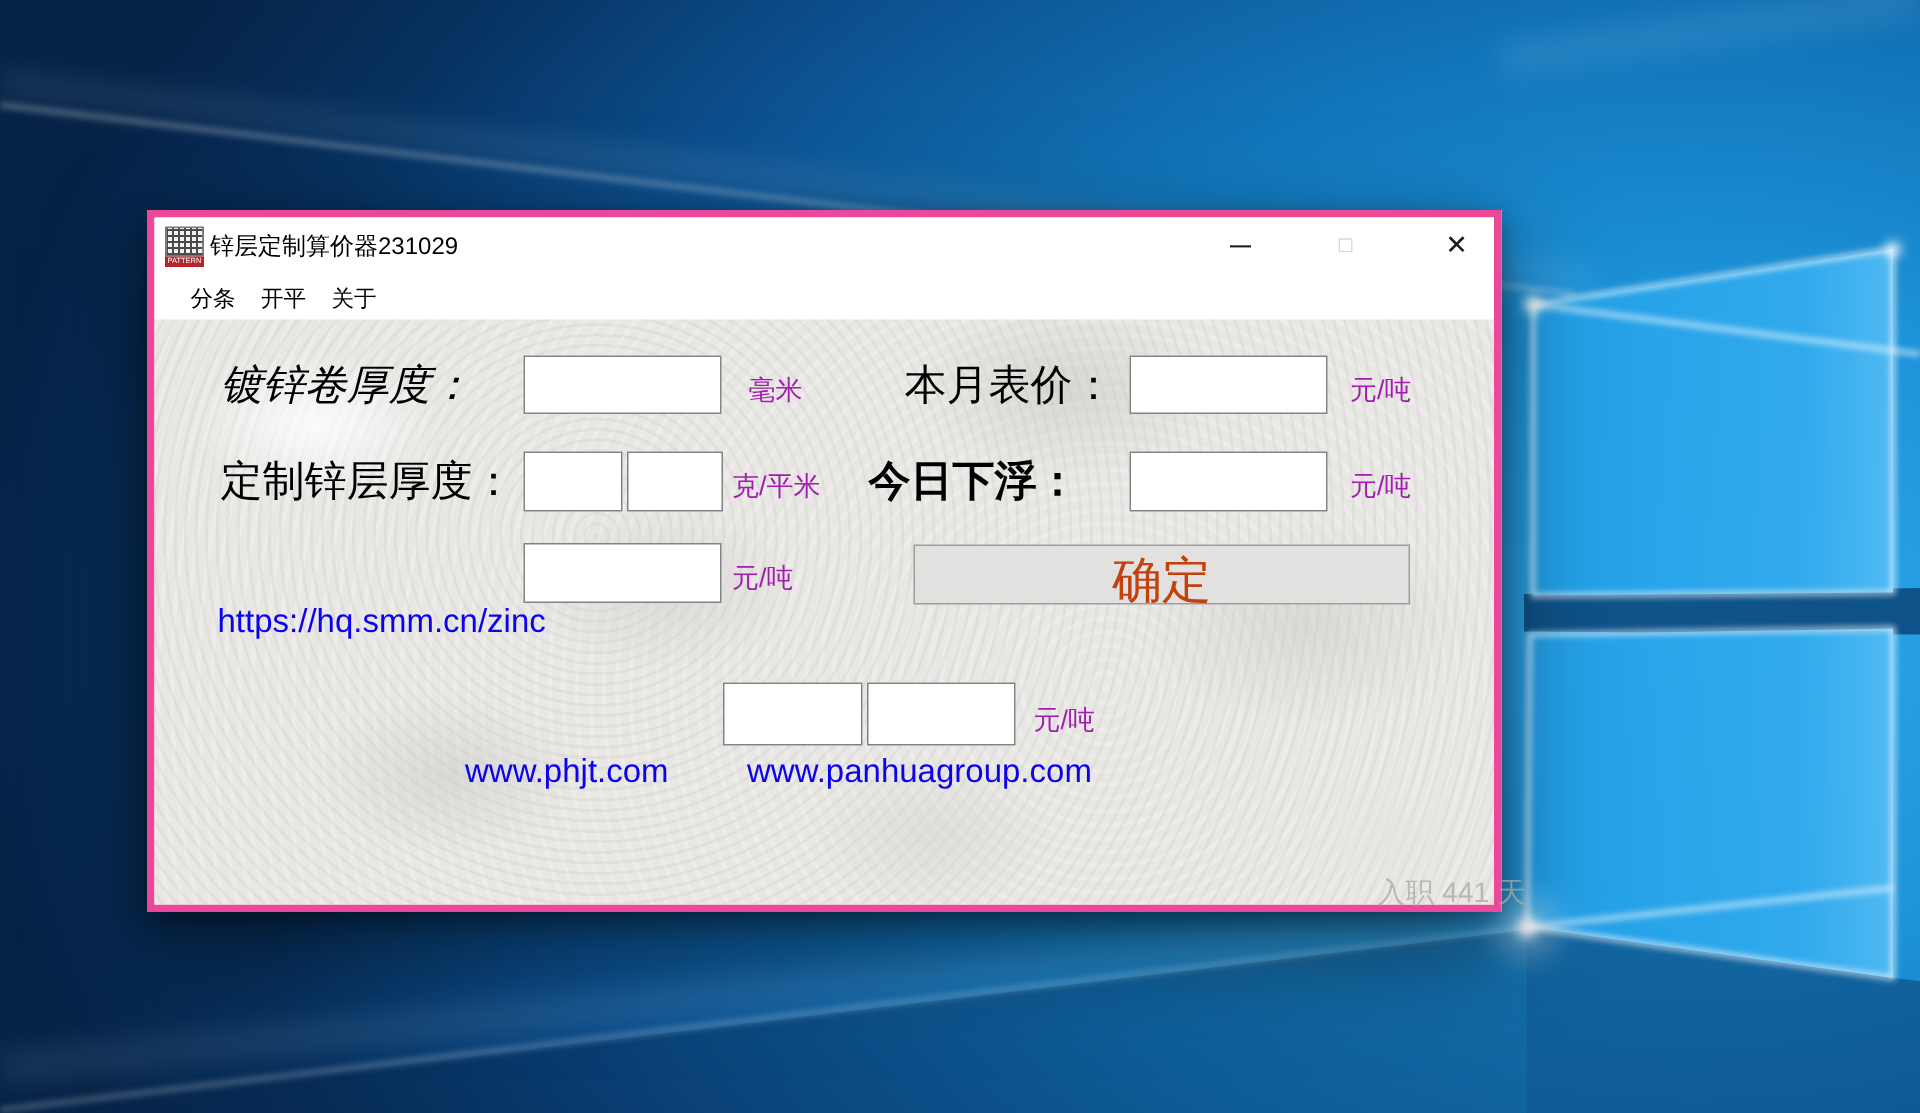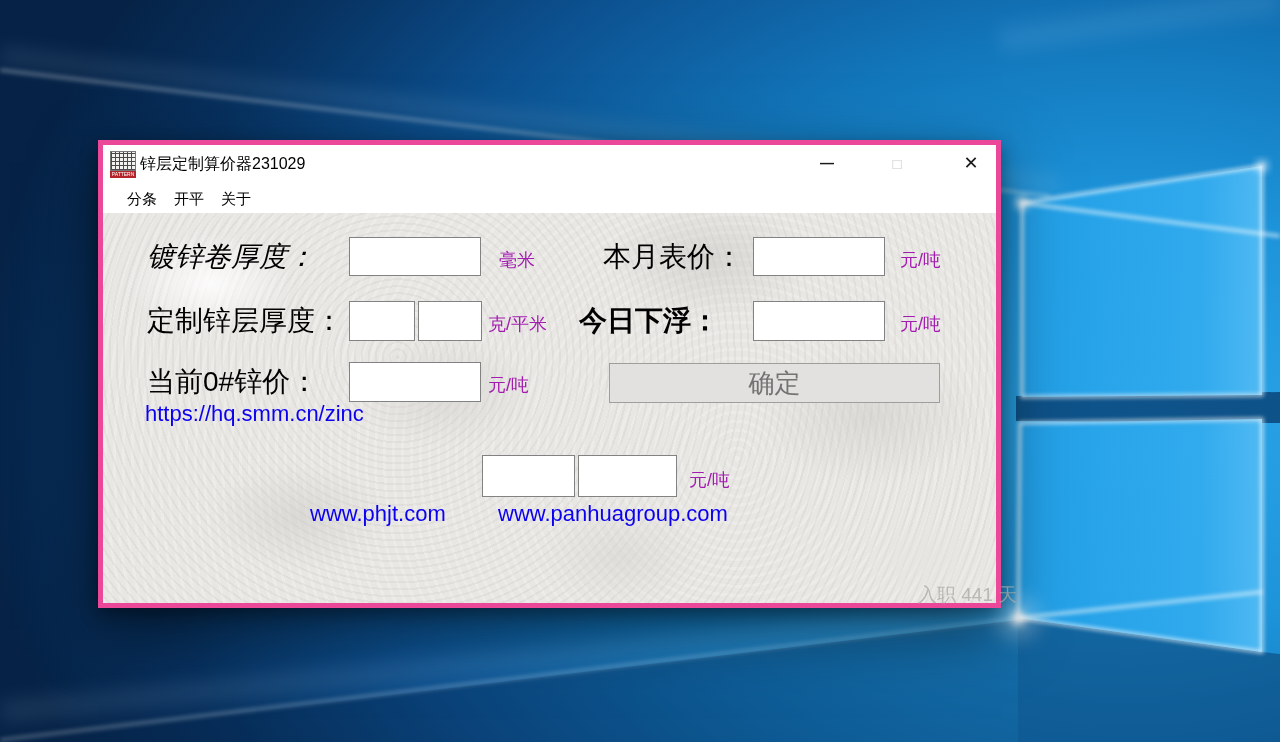--- a/index.html
+++ b/index.html
@@ -63,21 +63,21 @@
   .lbl-zinc{left:44px;top:221px;}     .inp-zinc{left:246px;top:217px;width:132px;height:40px;}
   .unit-zinc{left:385px;top:228px;}
   .link-zinc{position:absolute;left:42px;top:256px;font-size:22px;color:#0b00f0;text-decoration:none;cursor:pointer;}
 
   .lbl-month{left:500px;top:96px;}    .inp-month{left:650px;top:92px;width:132px;height:39px;}
   .unit-month{left:797px;top:103px;}
   .lbl-today{left:476px;top:160px;font-weight:bold;}   .inp-today{left:650px;top:156px;width:132px;height:40px;}
   .unit-today{left:797px;top:167px;}
 
   .confirm-btn{position:absolute;left:506px;top:218px;width:331px;height:40px;box-sizing:border-box;
-    background:#e2e1df;border:1px solid #9f9e9c;font-size:26px;color:#737373;font-family:inherit;cursor:default;}
+    background:#e2e1df;border:1px solid #9f9e9c;font-size:33px;color:#c2410c;font-family:inherit;cursor:default;}
 
   .lbl-final{left:197px;top:315px;}
   .inp-final-a{left:379px;top:310px;width:93px;height:42px;}
   .inp-final-b{left:475px;top:310px;width:99px;height:42px;}
   .unit-final{left:586px;top:323px;}
   .link-phjt{position:absolute;left:207px;top:356px;font-size:22px;color:#0b00f0;text-decoration:none;cursor:pointer;}
   .link-panhua{position:absolute;left:395px;top:356px;font-size:22px;color:#0b00f0;text-decoration:none;cursor:pointer;}
 
   .watermark{position:absolute;left:815px;top:437px;font-size:19px;color:rgba(168,168,166,.75);white-space:nowrap;}
 </style>
@@ -156,21 +156,20 @@
 
   <span class="flabel lbl-coil">镀锌卷厚度：</span>
   <input class="finput inp-coil" type="text" value="" style="">
   <span class="funit unit-coil">毫米</span>
 
   <span class="flabel lbl-layer">定制锌层厚度：</span>
   <input class="finput inp-layer-a" type="text" value="" style="">
   <input class="finput inp-layer-b" type="text" value="" style="">
   <span class="funit unit-layer">克/平米</span>
 
-  <span class="flabel lbl-zinc">当前0#锌价：</span>
   <input class="finput inp-zinc" type="text" value="" style="">
   <span class="funit unit-zinc">元/吨</span>
   <a class="link-zinc">https://hq.smm.cn/zinc</a>
 
   <span class="flabel lbl-month">本月表价：</span>
   <input class="finput inp-month" type="text" value="" style="">
   <span class="funit unit-month">元/吨</span>
 
   <span class="flabel lbl-today">今日下浮：</span>
   <input class="finput inp-today" type="text" value="" style="">

